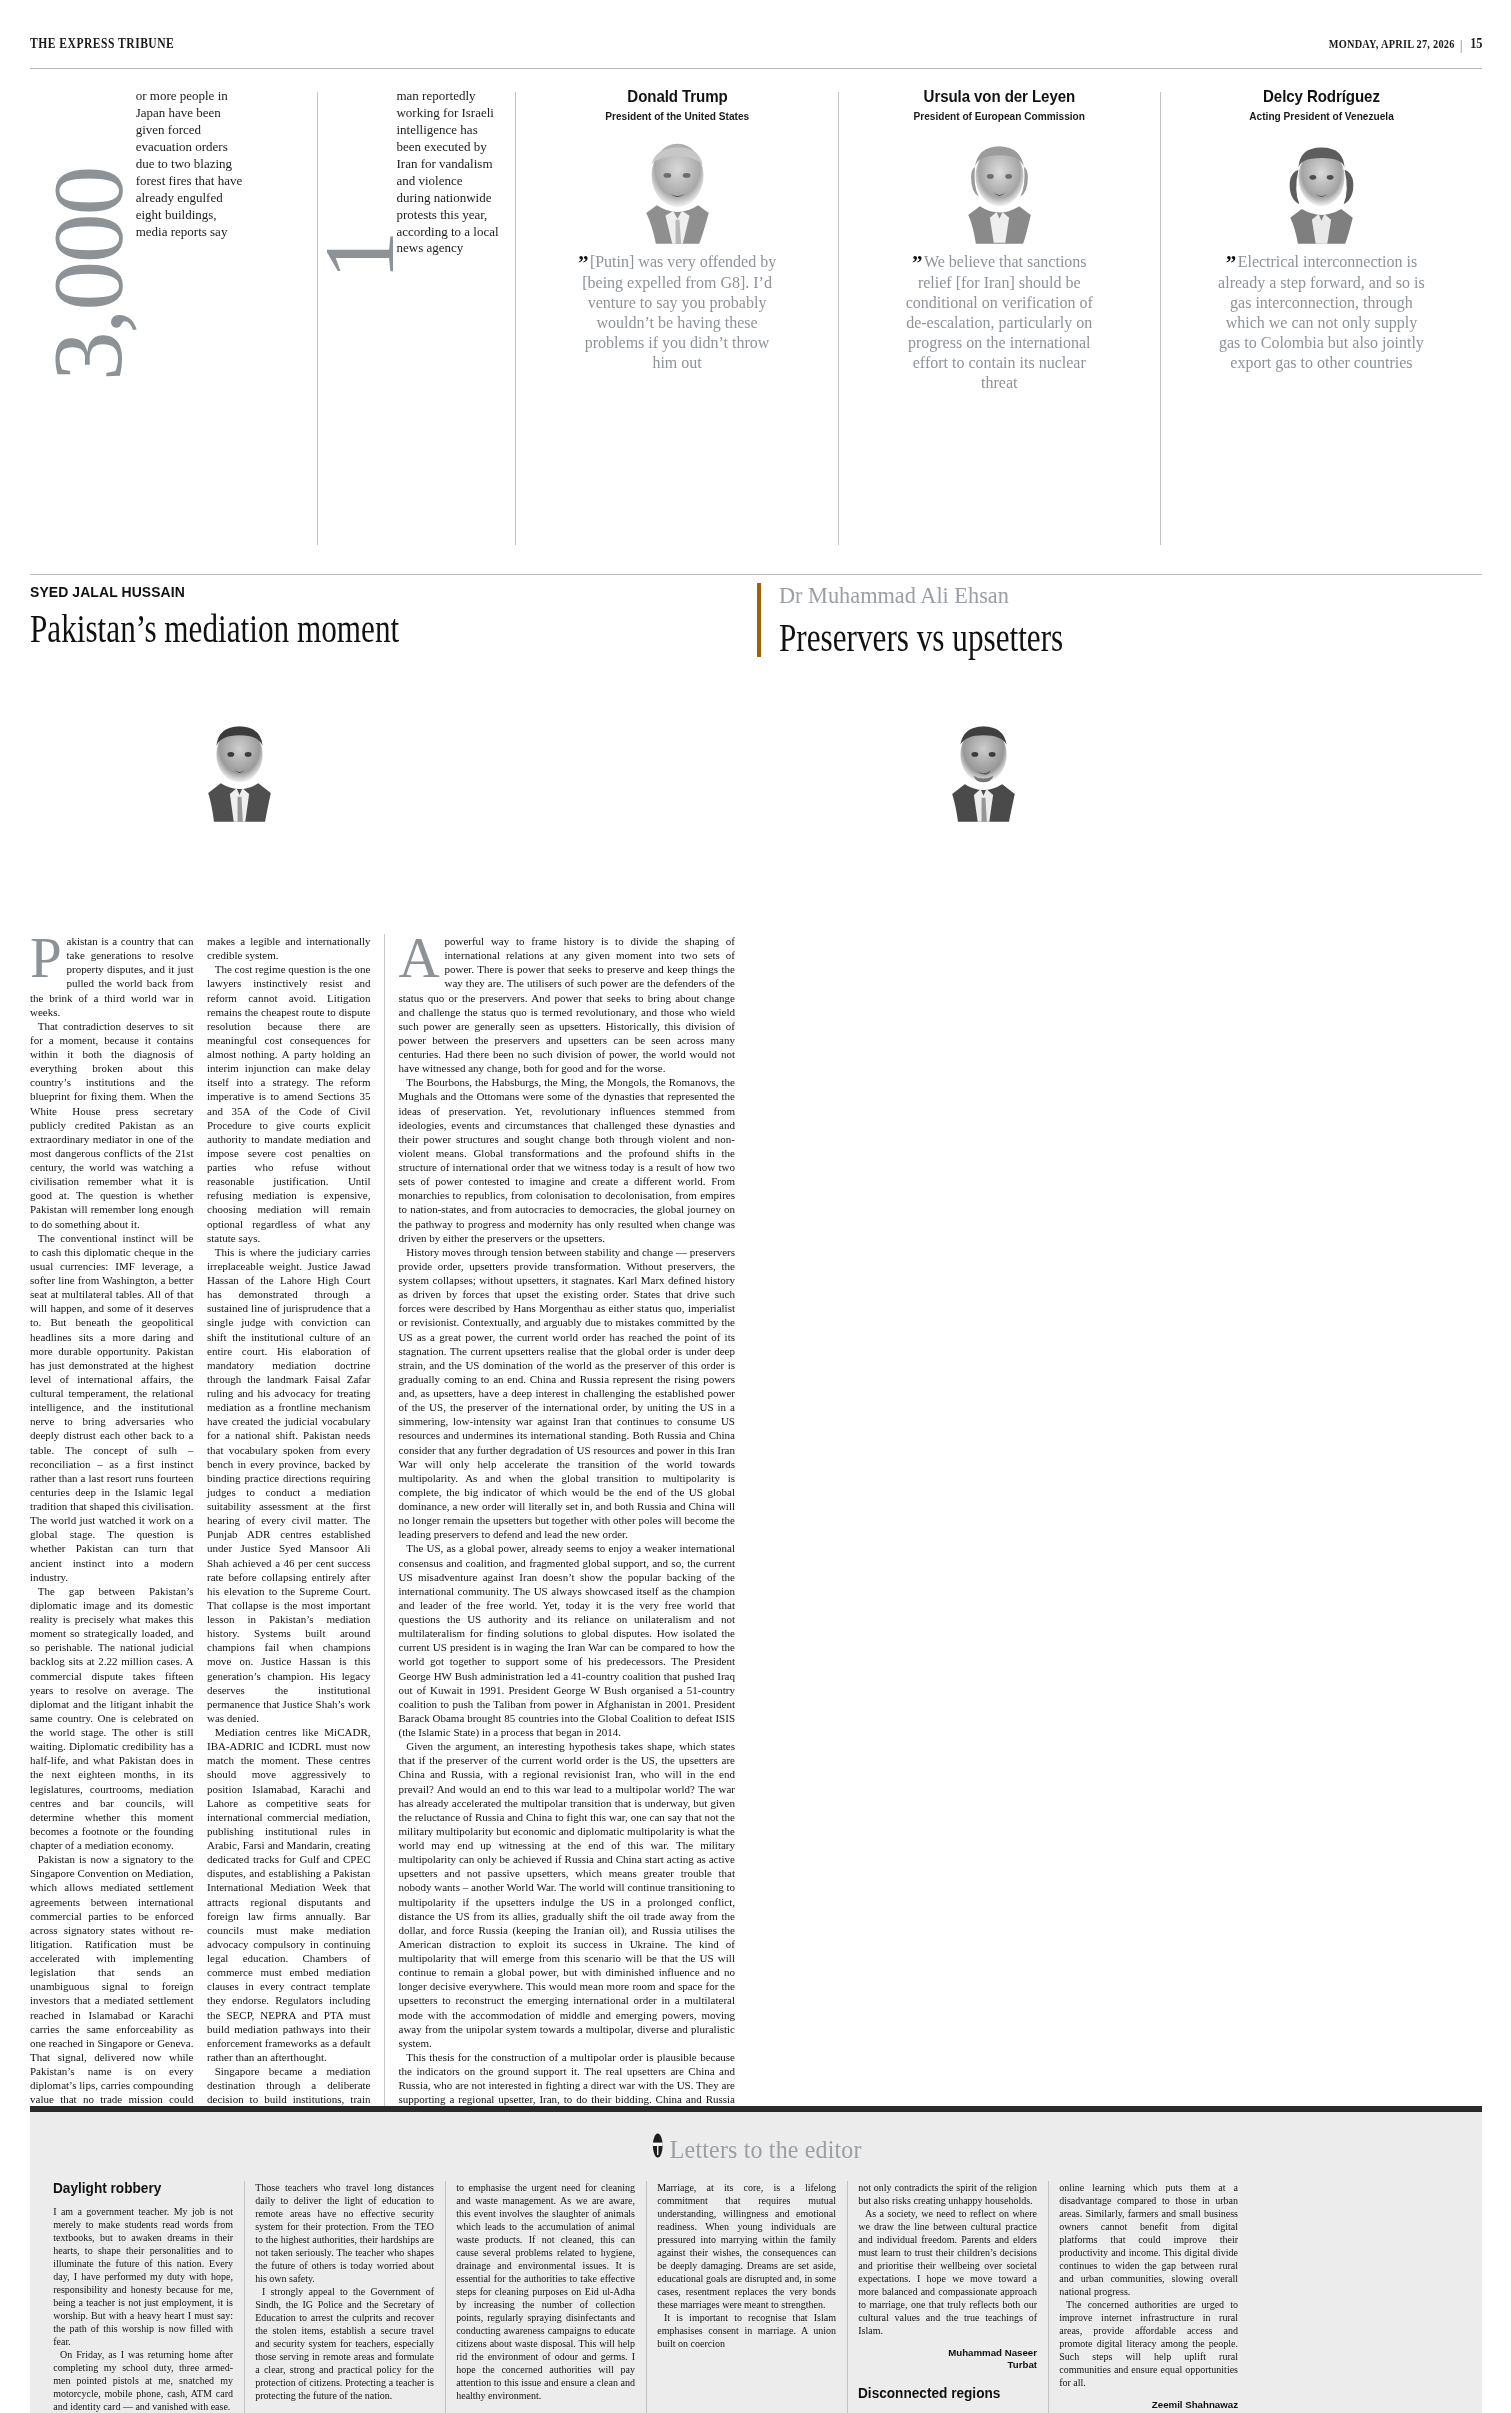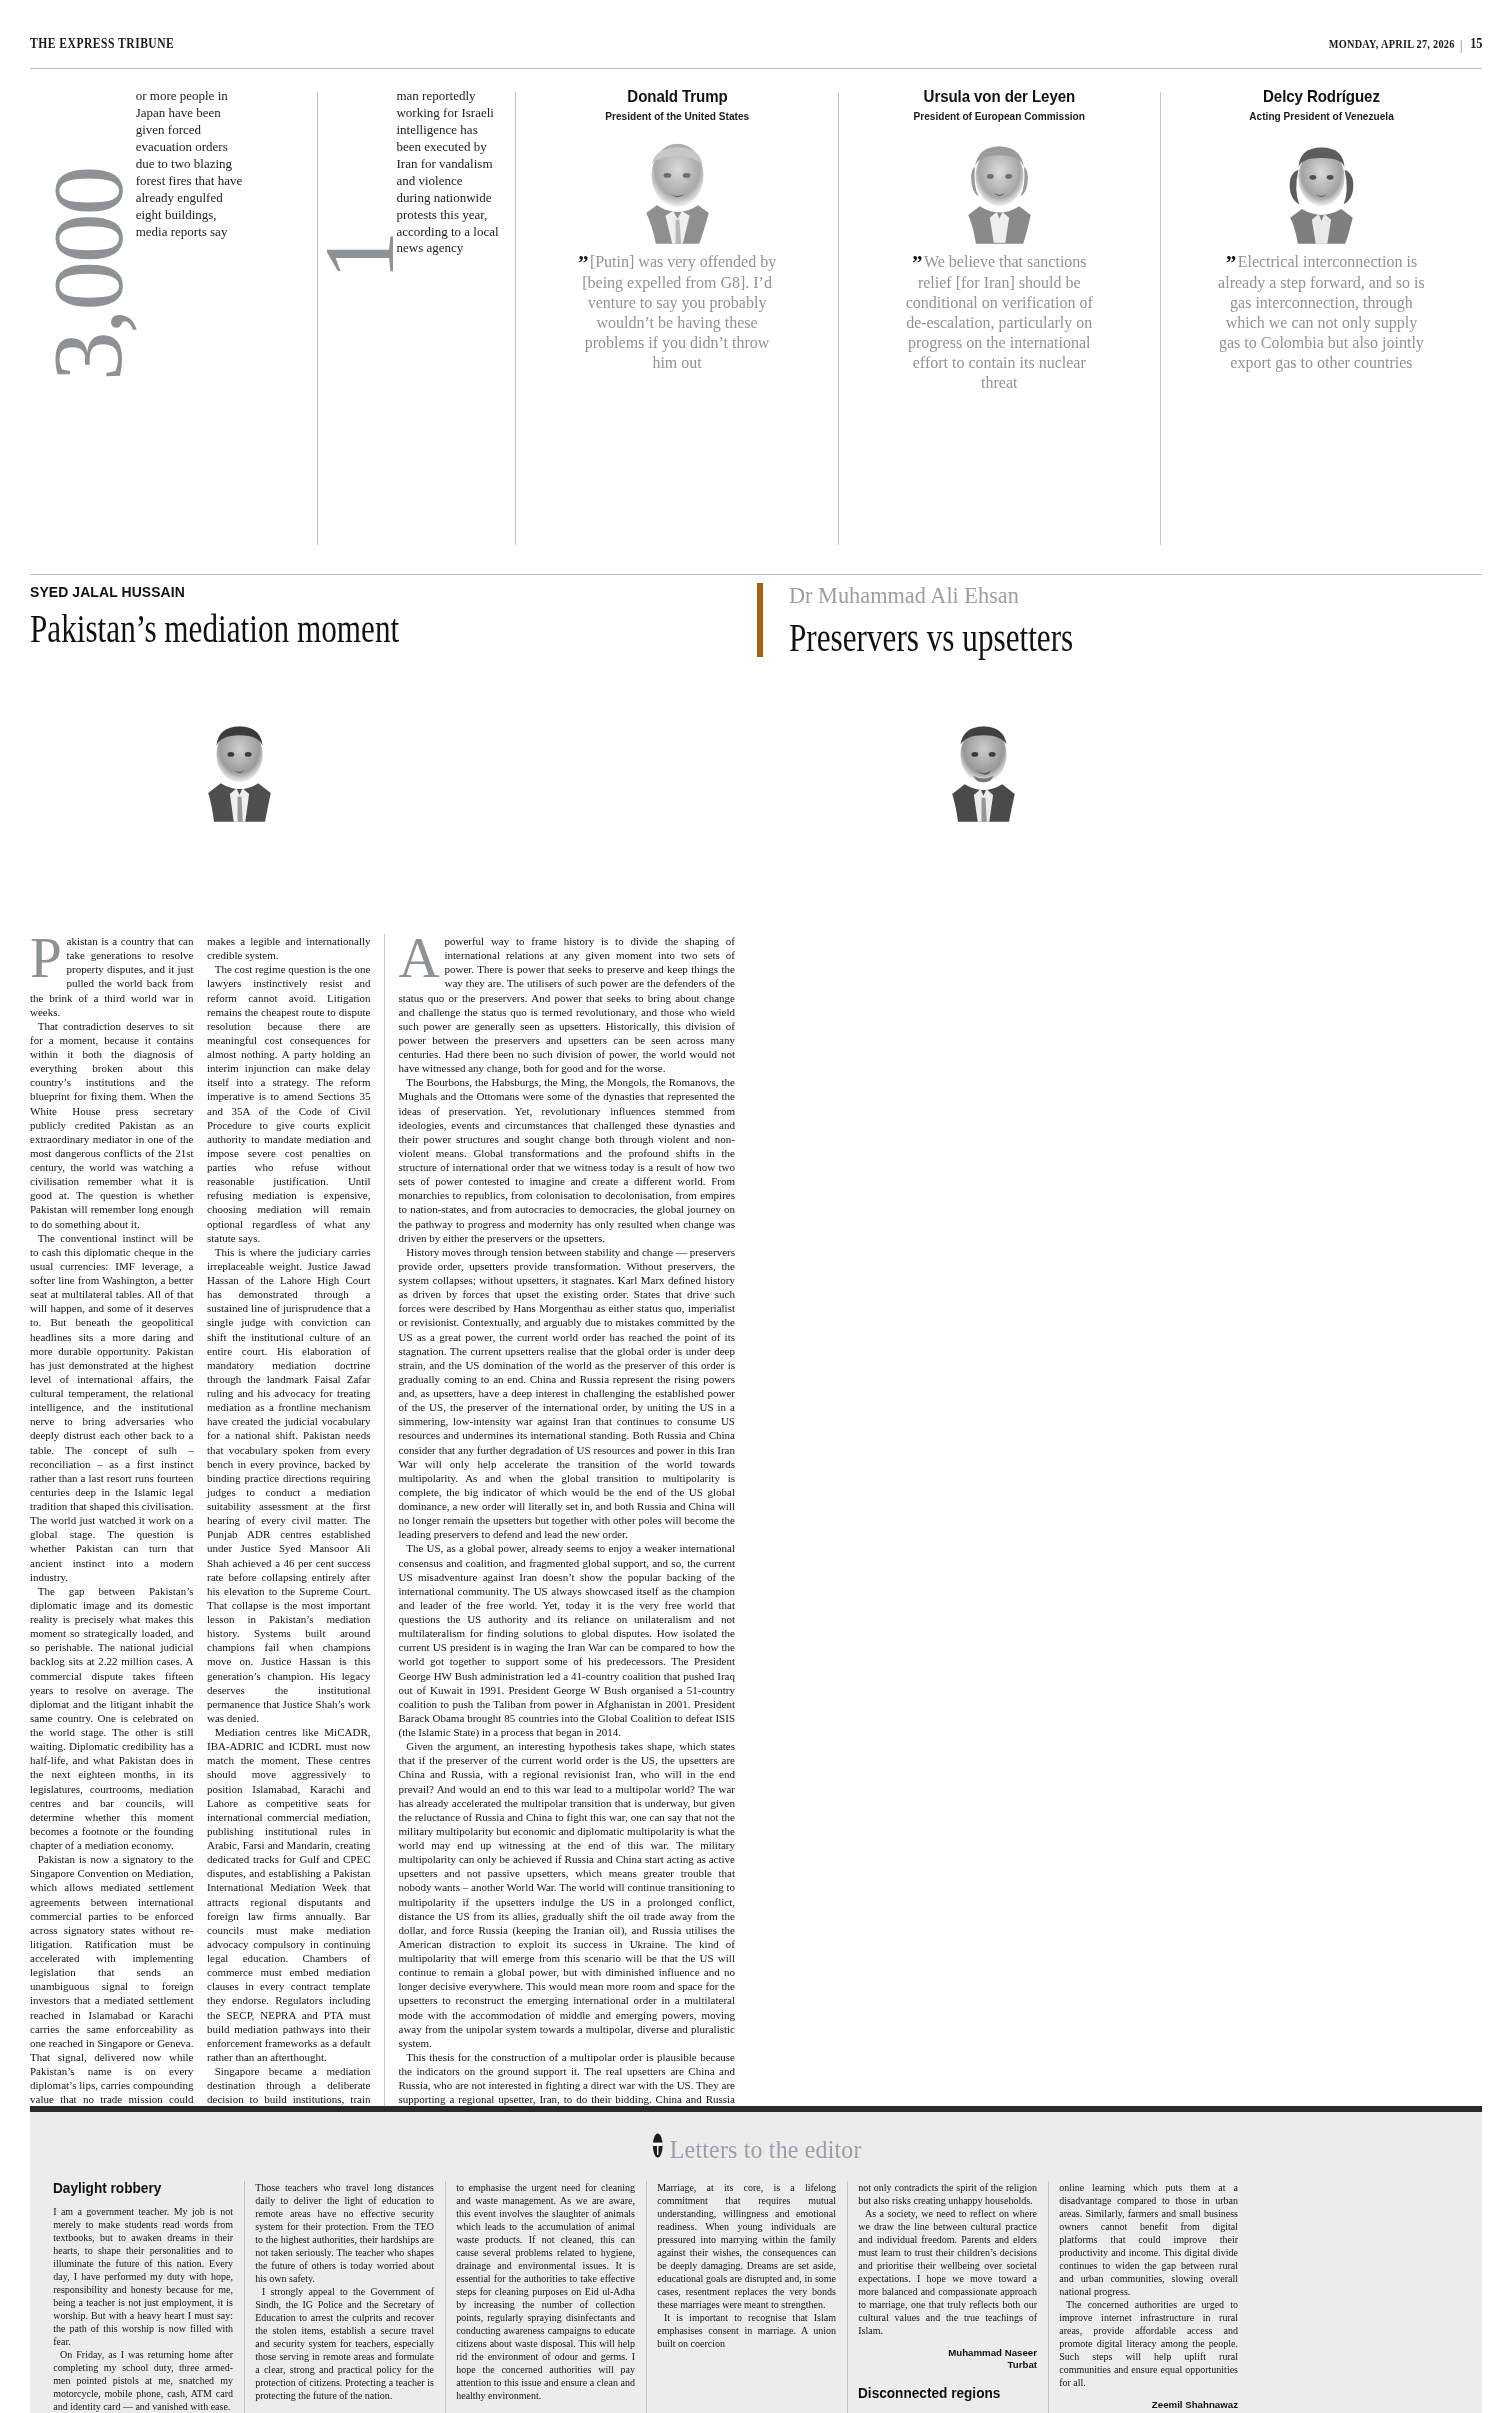--- a/index.html
+++ b/index.html
@@ -41,21 +41,21 @@
   .q-photo svg{display:block;}
   .q-text{margin-top:8px;font-family:"Liberation Serif",serif;font-size:16px;line-height:1.26;color:#8e9398;text-align:center;max-width:208px;}
   .q-mark{font-family:"Liberation Serif",serif;font-weight:700;font-size:21px;color:#111;line-height:0;position:relative;top:2.9px;letter-spacing:-1.4px;padding-right:2.9px;}
 
   .rule-strip-bottom{position:absolute;left:30px;top:574px;width:1452px;height:1px;background:#bdbdbd;}
 
   
   .articles{position:absolute;left:30px;top:583px;width:1452px;}
   .art-head-row{display:flex;}
   .art-head-l{width:727px;padding-right:16.4px;box-sizing:border-box;}
-  .art-head-r{width:725px;padding-left:26px;box-sizing:border-box;border-left:6px solid #a16207;}
+  .art-head-r{width:725px;padding-left:18px;box-sizing:border-box;border-left:4px solid #a16207;}
   .byline{font-family:"Liberation Sans",sans-serif;font-weight:700;font-size:15px;letter-spacing:0.1px;color:#111;transform:scaleX(.93);transform-origin:left;}
   .byline.grey{font-family:"Liberation Serif",serif;font-weight:400;font-size:23px;color:#9a9fa3;letter-spacing:0;transform:scaleX(.97);}
   .headline{font-family:"Liberation Serif",serif;font-weight:400;font-size:39px;line-height:1.0;color:#111;margin-top:8.7px;transform:scaleX(.80);transform-origin:left;white-space:nowrap;}
 
   .portrait-l{position:absolute;left:188px;top:710px;width:103px;height:112px;overflow:hidden;}
   .portrait-r{position:absolute;left:932px;top:710px;width:103px;height:112px;overflow:hidden;}
 
   .art-body{position:absolute;left:30px;top:934px;width:1452px;display:flex;}
   .art-col{width:177px;padding-right:13.5px;box-sizing:border-box;font-size:11px;line-height:1.285;text-align:justify;color:#111;}
   .art-col p{margin:0;text-indent:7.7px;}

